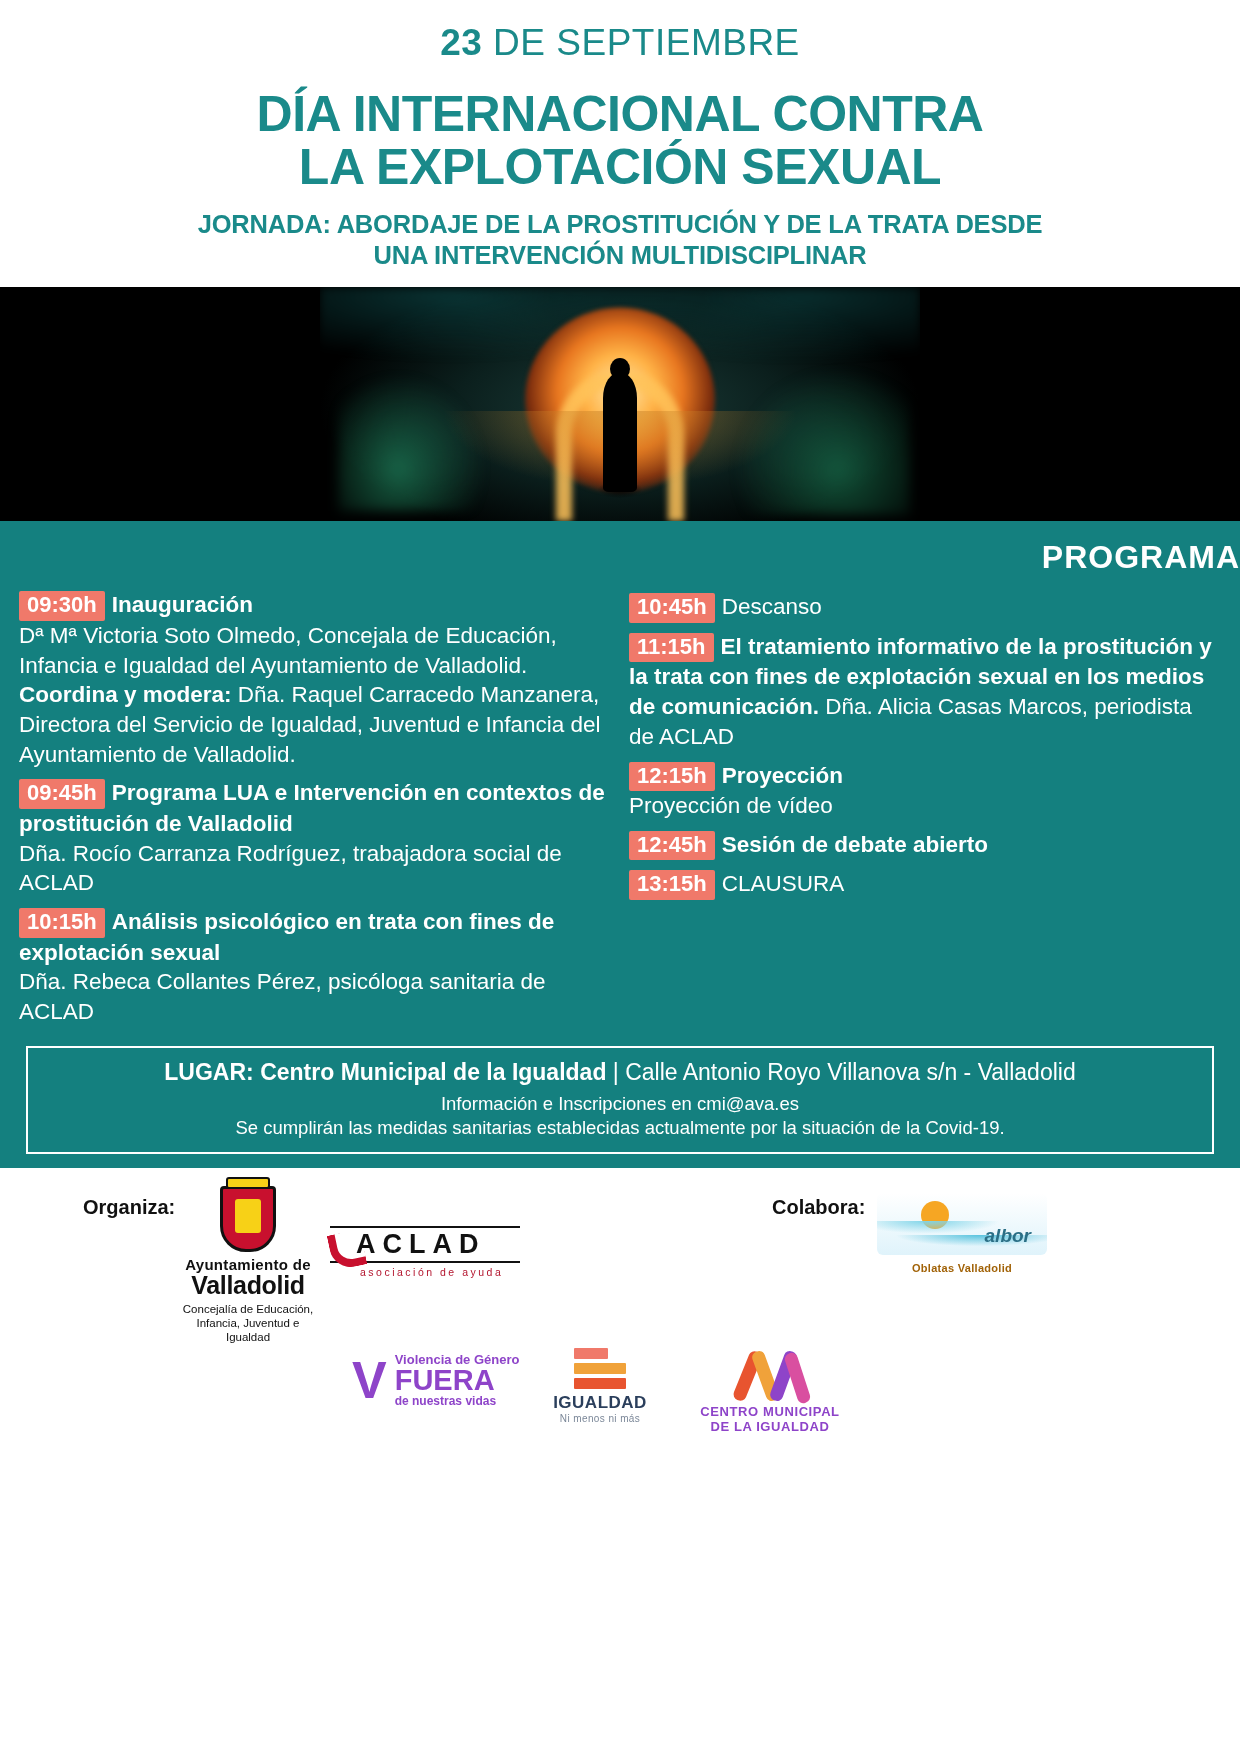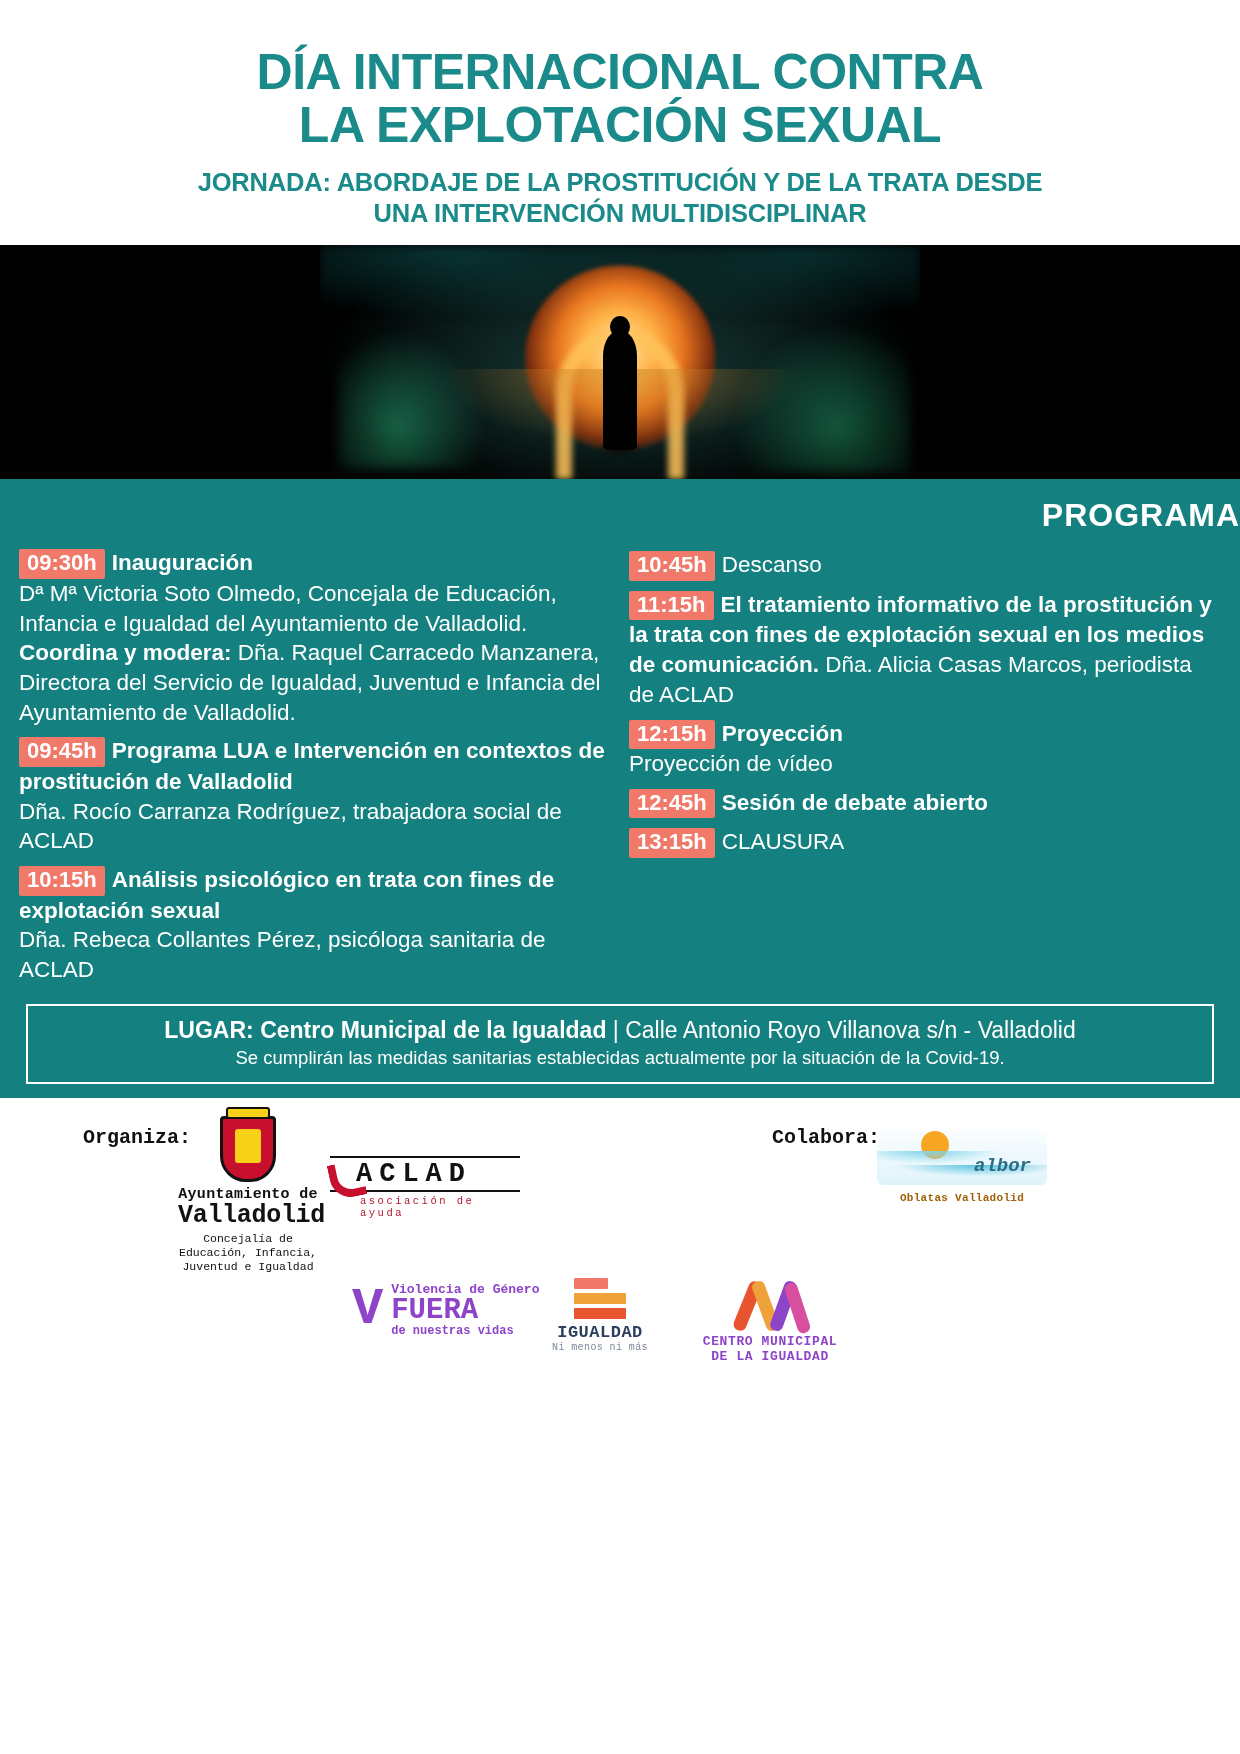--- a/index.html
+++ b/index.html
@@ -196,21 +196,20 @@
   .venue-line1 .strong { font-weight: 700; }
   .venue-line2 { font-size: 18.5px; margin-top: 4px; }
   .venue-line3 { font-size: 18.5px; }
 
   
   .footer {
     position: relative;
     width: 1240px;
     height: 305px;
     background: #ffffff;
-    font-family: Liberation Mono, monospace;
   }
   .organiza-label, .colabora-label {
     position: absolute;
     font-size: 20px;
     font-weight: 600;
     color: #111;
   }
   .organiza-label { left: 83px; top: 28px; }
   .colabora-label { left: 772px; top: 28px; }
 
@@ -299,20 +298,23 @@
   .cmi .s4 { left: 58px; top: 4px;  background: #d94fa0; transform: rotate(-18deg); }
   .cmi .c1 { font-size: 13px; font-weight: 700; color: #8e44c9; letter-spacing: 0.6px; }
   .cmi .c2 { font-size: 13px; font-weight: 700; color: #8e44c9; letter-spacing: 0.6px; }
 </style>
 </head>
 <body>
 
 <div class="poster">
 
   <div class="header">
+    <div class="date-line">
+      <span class="num">23</span><span> DE SEPTIEMBRE</span>
+    </div>
     <div class="title">
       <span class="l">DÍA INTERNACIONAL CONTRA</span>
       <span class="l">LA EXPLOTACIÓN SEXUAL</span>
     </div>
     <div class="subtitle">
       <span class="l">JORNADA: ABORDAJE DE LA PROSTITUCIÓN Y DE LA TRATA DESDE</span>
       <span class="l">UNA INTERVENCIÓN MULTIDISCIPLINAR</span>
     </div>
   </div>
 
@@ -392,20 +394,21 @@
           </p>
         </div>
 
       </div>
     </div>
 
     <div class="venue-box">
       <div class="venue-line1">
         <span class="strong">LUGAR: Centro Municipal de la Igualdad</span><span> | Calle Antonio Royo Villanova s/n - Valladolid</span>
       </div>
+      <div class="venue-line2">Información e Inscripciones en cmi@ava.es</div>
       <div class="venue-line3">Se cumplirán las medidas sanitarias establecidas actualmente por la situación de la Covid-19.</div>
     </div>
   </div>
 
   <div class="footer">
     <div class="organiza-label">Organiza:</div>
     <div class="colabora-label">Colabora:</div>
 
     <div class="vlld">
       <div class="crest">

